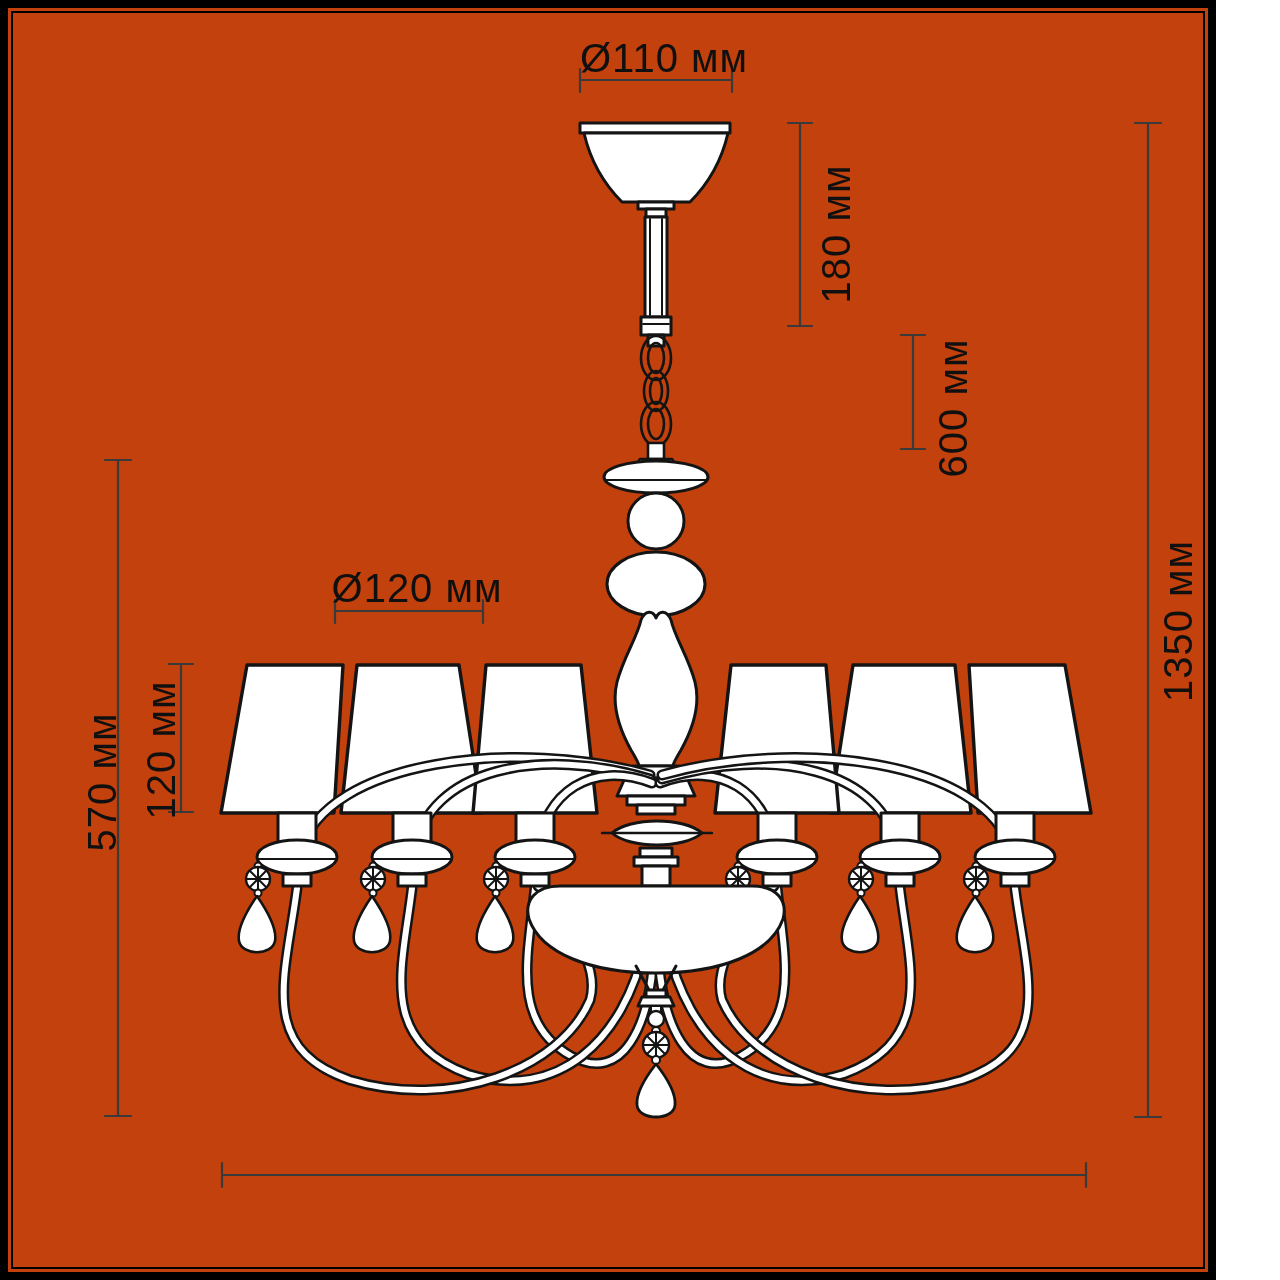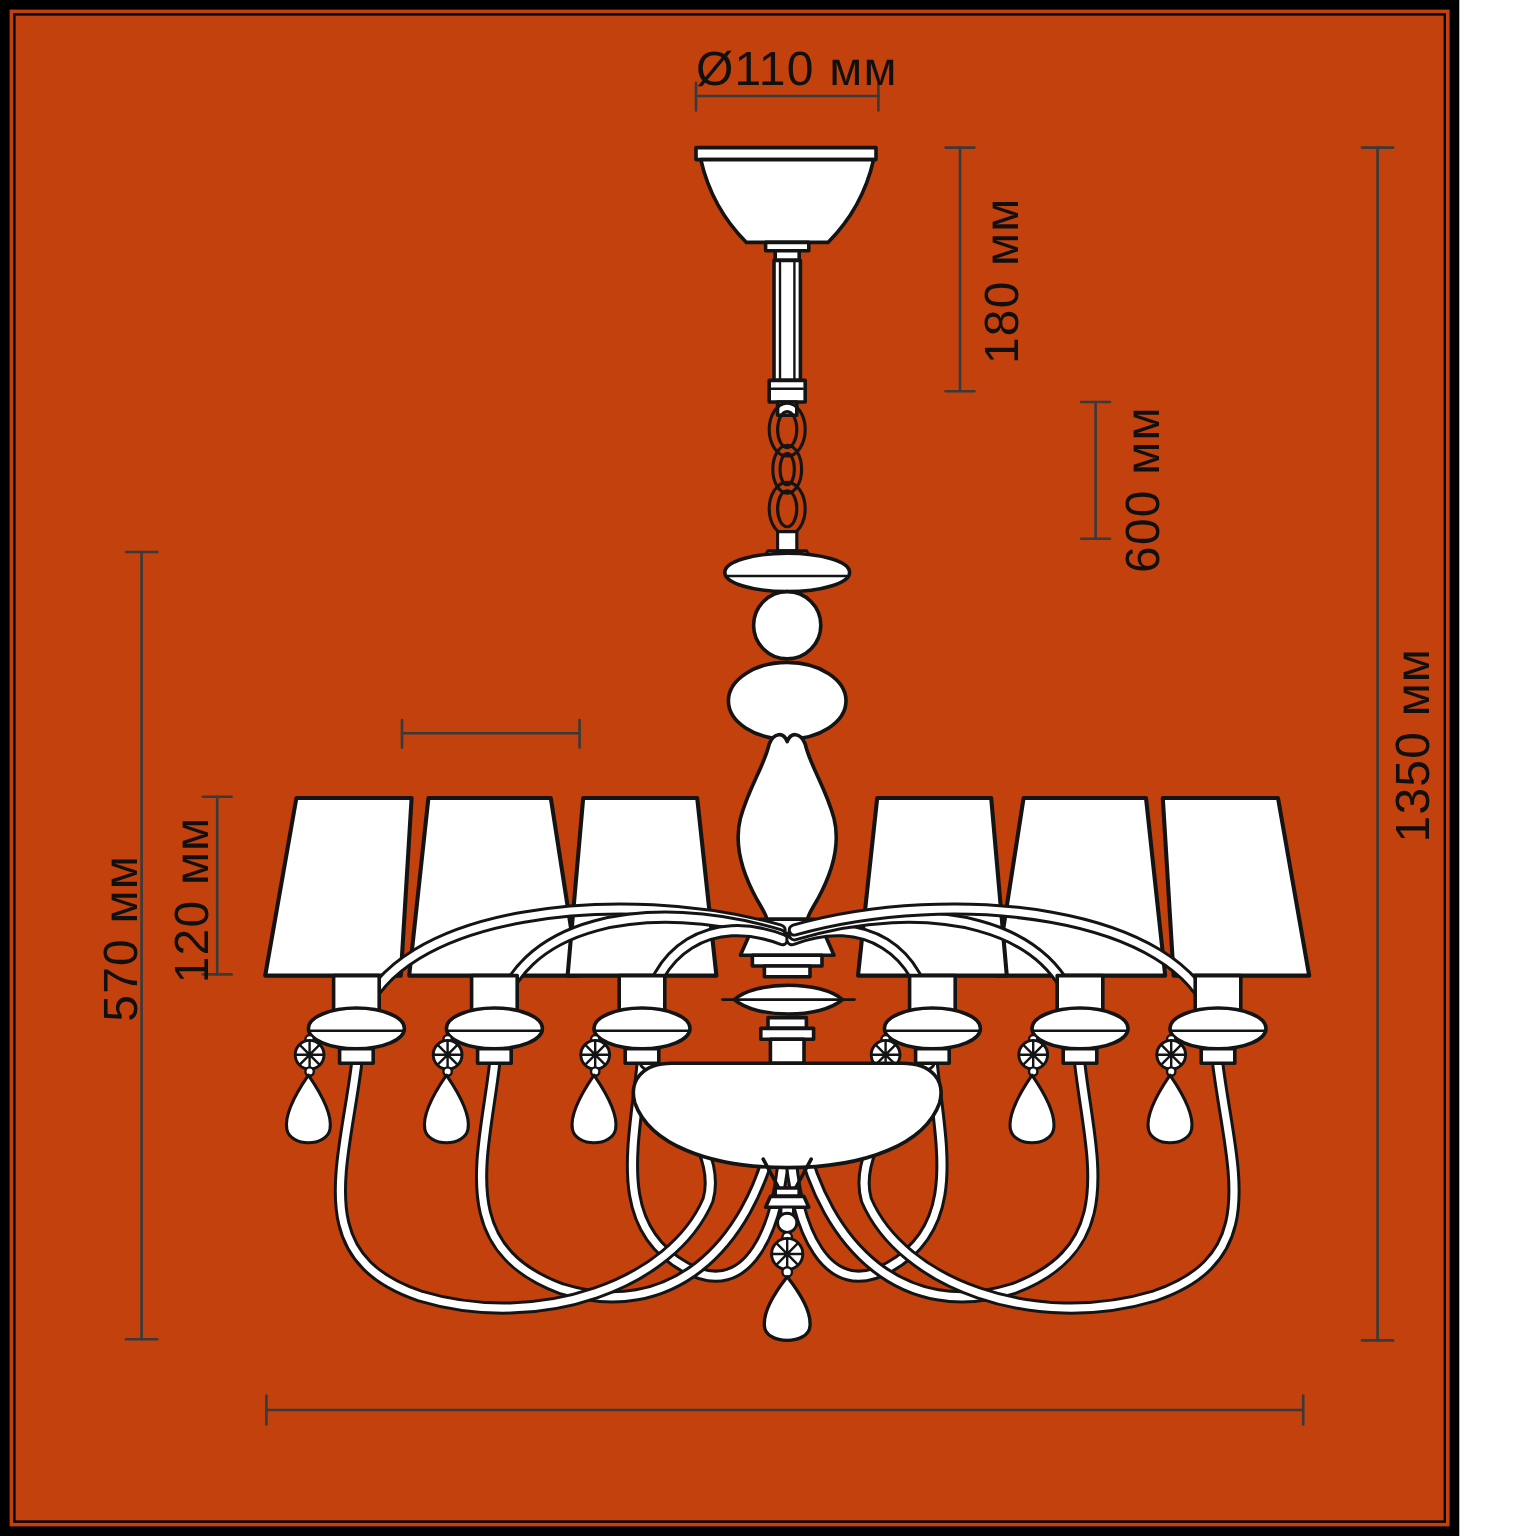--- a/index.html
+++ b/index.html
@@ -281,14 +281,15 @@
   <div class="dim-label v" style="left:828px; top:226px;">180 мм</div>
 
   <div class="dim-label v" style="left:945px; top:400px;">600 мм</div>
 
   <div class="dim-label v" style="left:1170px; top:613px;">1350 мм</div>
 
   <div class="dim-label v" style="left:94px; top:774px;">570 мм</div>
 
   <div class="dim-label v" style="left:153px; top:742px;">120 мм</div>
 
+  <div class="dim-label h" style="left:409px; top:580px;">Ø120 мм</div>
 
 </div>
 
 </body></html>

